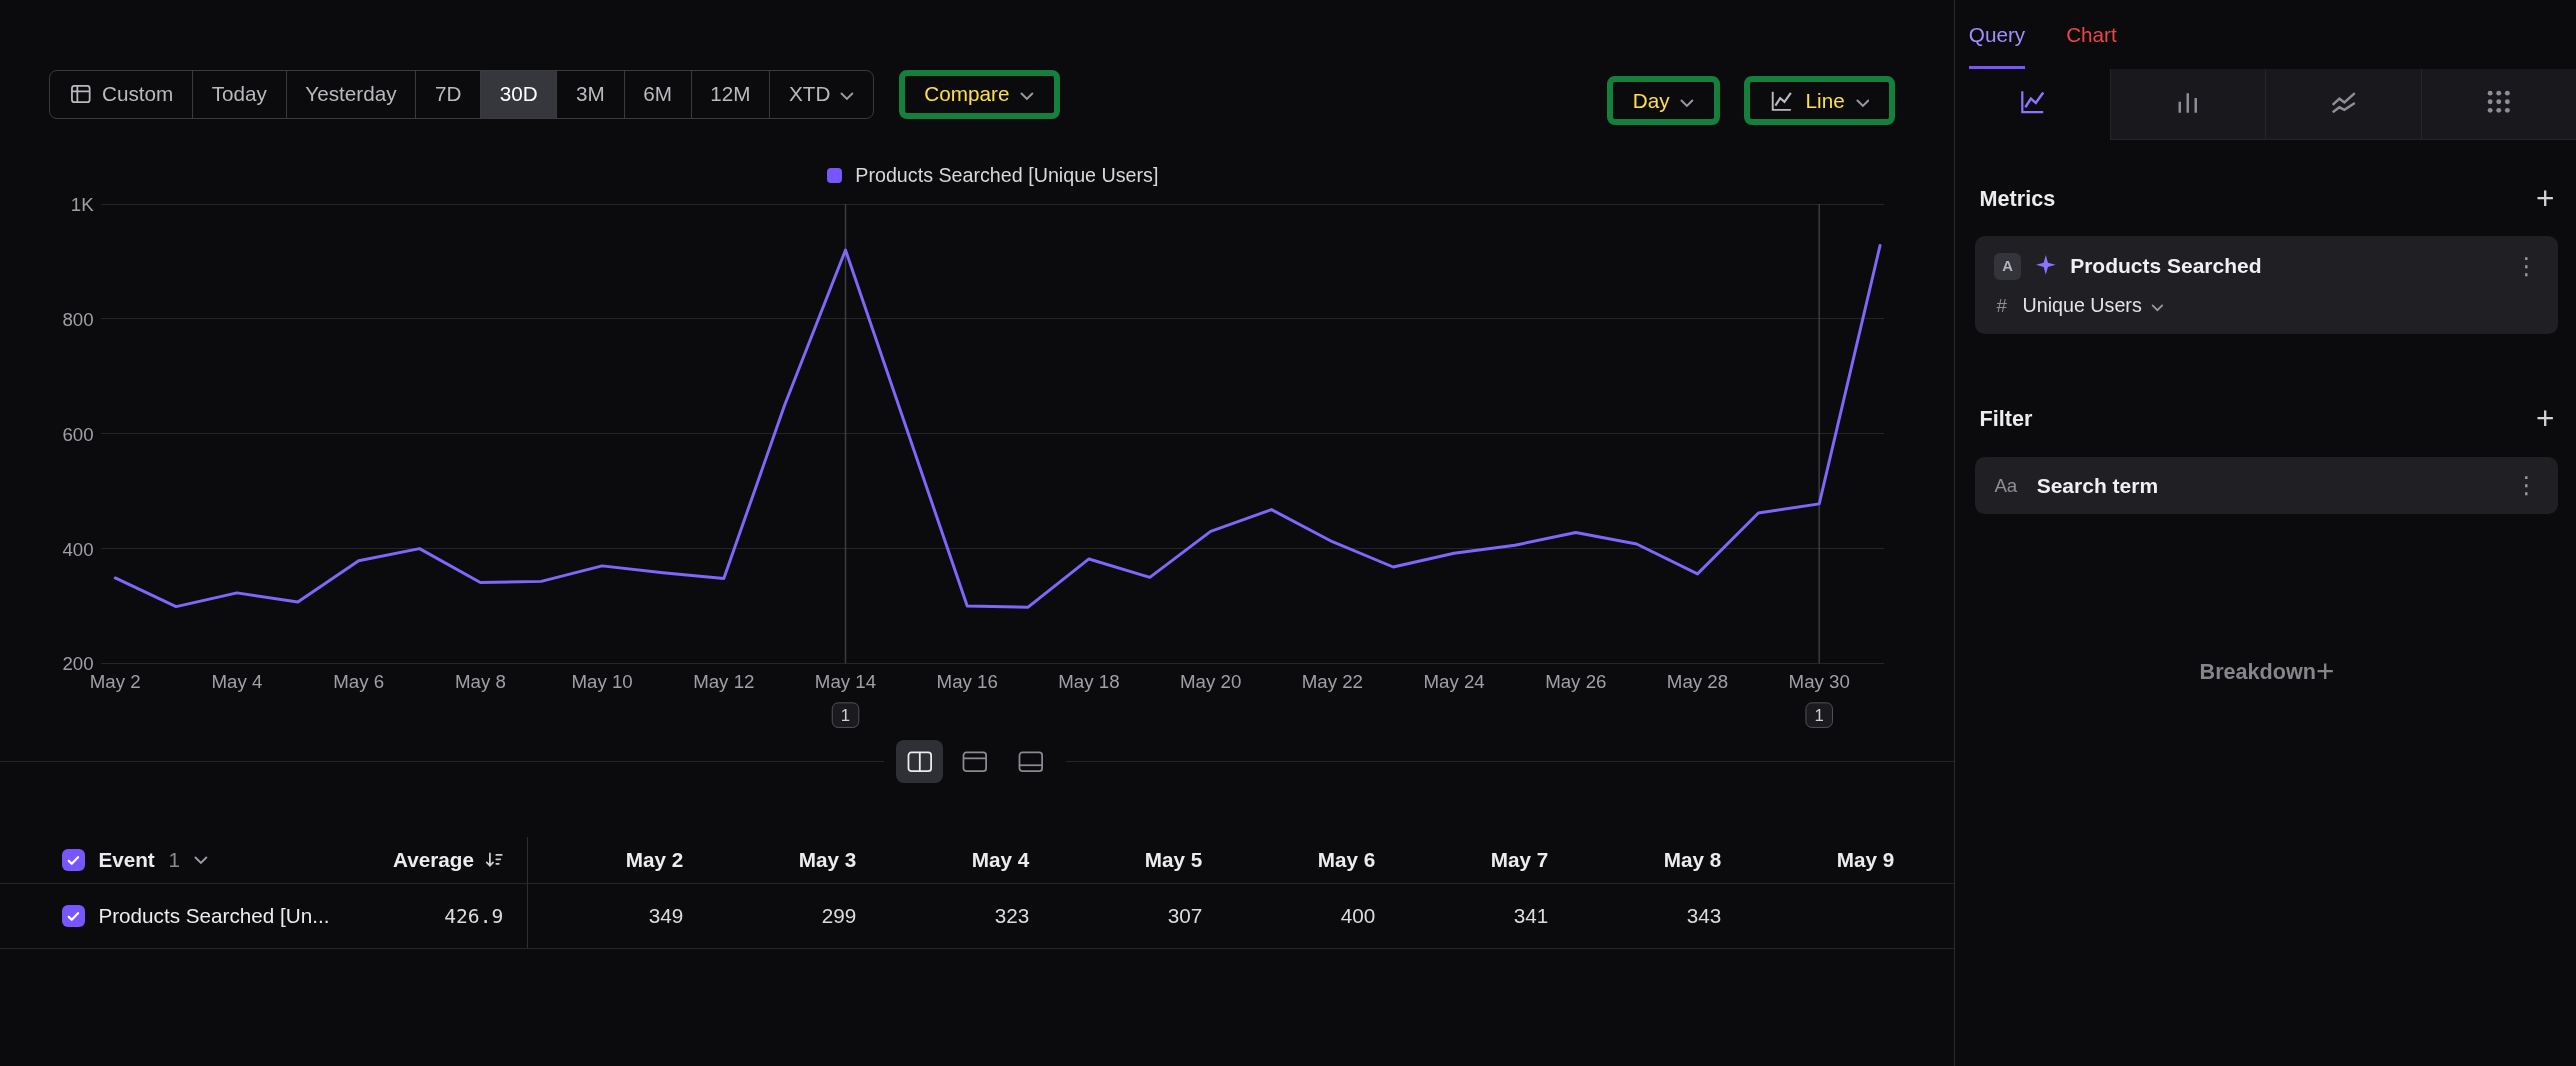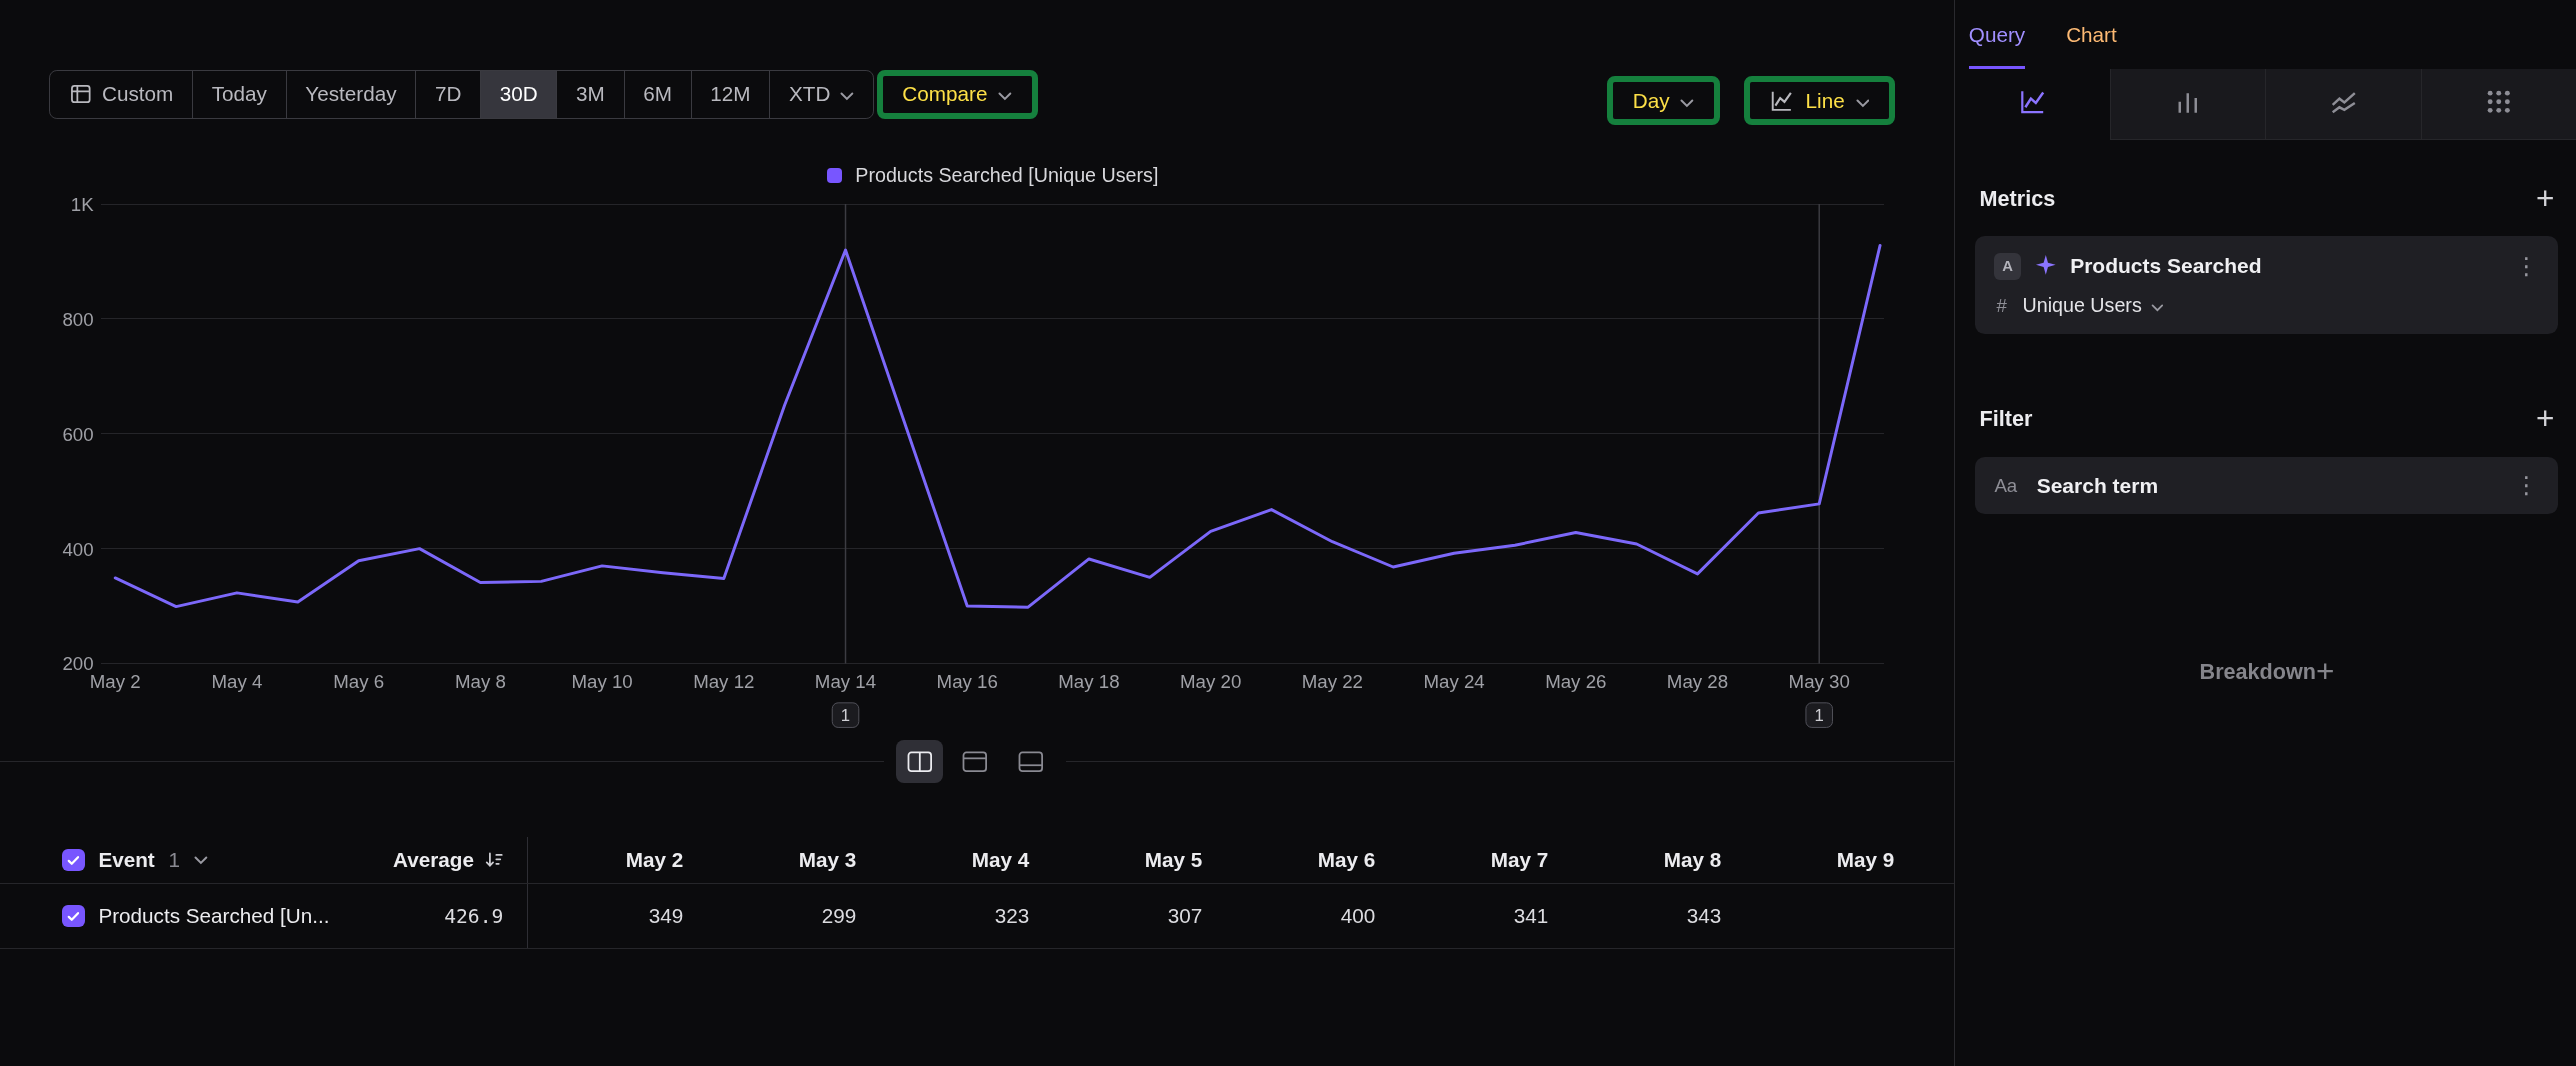--- a/index.html
+++ b/index.html
@@ -7,21 +7,21 @@
   body {
     width:2576px; height:1067px; position:relative; overflow:hidden;
     background:#0b0b0d; color:#e8e8ec;
     font-family:"Liberation Sans", sans-serif;
   }
   .main { position:absolute; left:0; top:0; width:1954px; height:1067px; }
   .sidebar { position:absolute; left:1954px; top:0; width:622px; height:1067px; border-left:1px solid #2a2a2e; }
 
   
   .toolbar { position:absolute; left:49px; right:59px; top:76px; height:49px; display:flex; justify-content:space-between; align-items:center; }
-  .tb-left { display:flex; gap:3px; height:62px; }
+  .tb-left { display:flex; gap:25px; height:62px; }
   .tb-right { display:flex; gap:23.6px; height:49px; }
   .segmented { display:flex; border:1px solid #3a3a40; border-radius:7.9px; overflow:hidden; height:49px; }
   .seg-item { display:flex; align-items:center; gap:9.8px; padding:0 18.7px; font-size:20.7px; color:#b9b9bf; border-right:1px solid #3a3a40; cursor:pointer; white-space:nowrap; }
   .seg-item:last-child { border-right:none; }
   .seg-item.selected { background:#36363d; color:#ffffff; }
   .tb-btn { display:flex; align-items:center; gap:10.8px; padding:0 19.7px; height:49px; font-size:20.7px; color:#fde047; background:transparent; border:6px solid #15803d; border-radius:7.9px; cursor:pointer; white-space:nowrap; }
   .chev { display:inline-block; flex:0 0 auto; color:#9a9aa2; }
   .icon { color:#b9b9bf; display:inline-flex; }
 
   
@@ -49,21 +49,21 @@
   .cell { display:flex; align-items:center; justify-content:flex-end; padding-right:17.7px; }
   .thead .cell, .th-text { font-weight:700; font-size:20.7px; color:#ececef; }
   .trow .cell { font-size:20.7px; color:#dcdce0; }
   .event-count { color:#8a8a92; font-weight:400; font-size:20.7px; }
   .avg-value { font-family:"DejaVu Sans Mono", monospace; font-size:19.7px; color:#dcdce0; }
   .row-name { font-size:20.7px; color:#ececef; white-space:nowrap; }
   .checkbox { width:22.6px; height:22.6px; border-radius:5.9px; background:#7856ff; display:flex; align-items:center; justify-content:center; cursor:pointer; flex:0 0 auto; }
 
   
   .sb-tabs { height:69px; display:flex; align-items:stretch; gap:41px; padding-left:13.8px; }
-  .sb-tab { display:flex; align-items:center; font-size:20.7px; color:#fdba74; border-bottom:3.9px solid transparent; padding-top:3.9px; cursor:pointer; }
+  .sb-tab { display:flex; align-items:center; font-size:20.7px; color:#ef4444; border-bottom:3.9px solid transparent; padding-top:3.9px; cursor:pointer; }
   .sb-tab.active { color:#a18fff; border-bottom-color:#7856ff; }
   .sb-icontabs { height:71px; display:flex; }
   .sb-icontab { flex:1; display:flex; align-items:center; justify-content:center; background:#19191d; border-left:1px solid #26262a; border-bottom:1px solid #26262a; color:#8e8e96; cursor:pointer; }
   .sb-icontab:first-child { border-left:none; }
   .sb-icontab.selected { background:transparent; border-bottom-color:transparent; color:#8b74ff; }
   .sb-heading { position:absolute; left:24.6px; right:21.6px; height:31.5px; display:flex; align-items:center; justify-content:space-between; }
   .sb-heading .hd { font-size:21.6px; font-weight:700; color:#ececef; }
   .sb-heading .plus { font-size:31.5px; font-weight:300; color:#d4d4d8; line-height:1; cursor:pointer; }
   .sb-heading.muted .hd, .sb-heading.muted .plus { color:#85858b; }
   .sb-card { position:absolute; left:19.7px; width:583px; background:#1f1f24; border-radius:9.8px; padding:16.7px 19.7px; }

